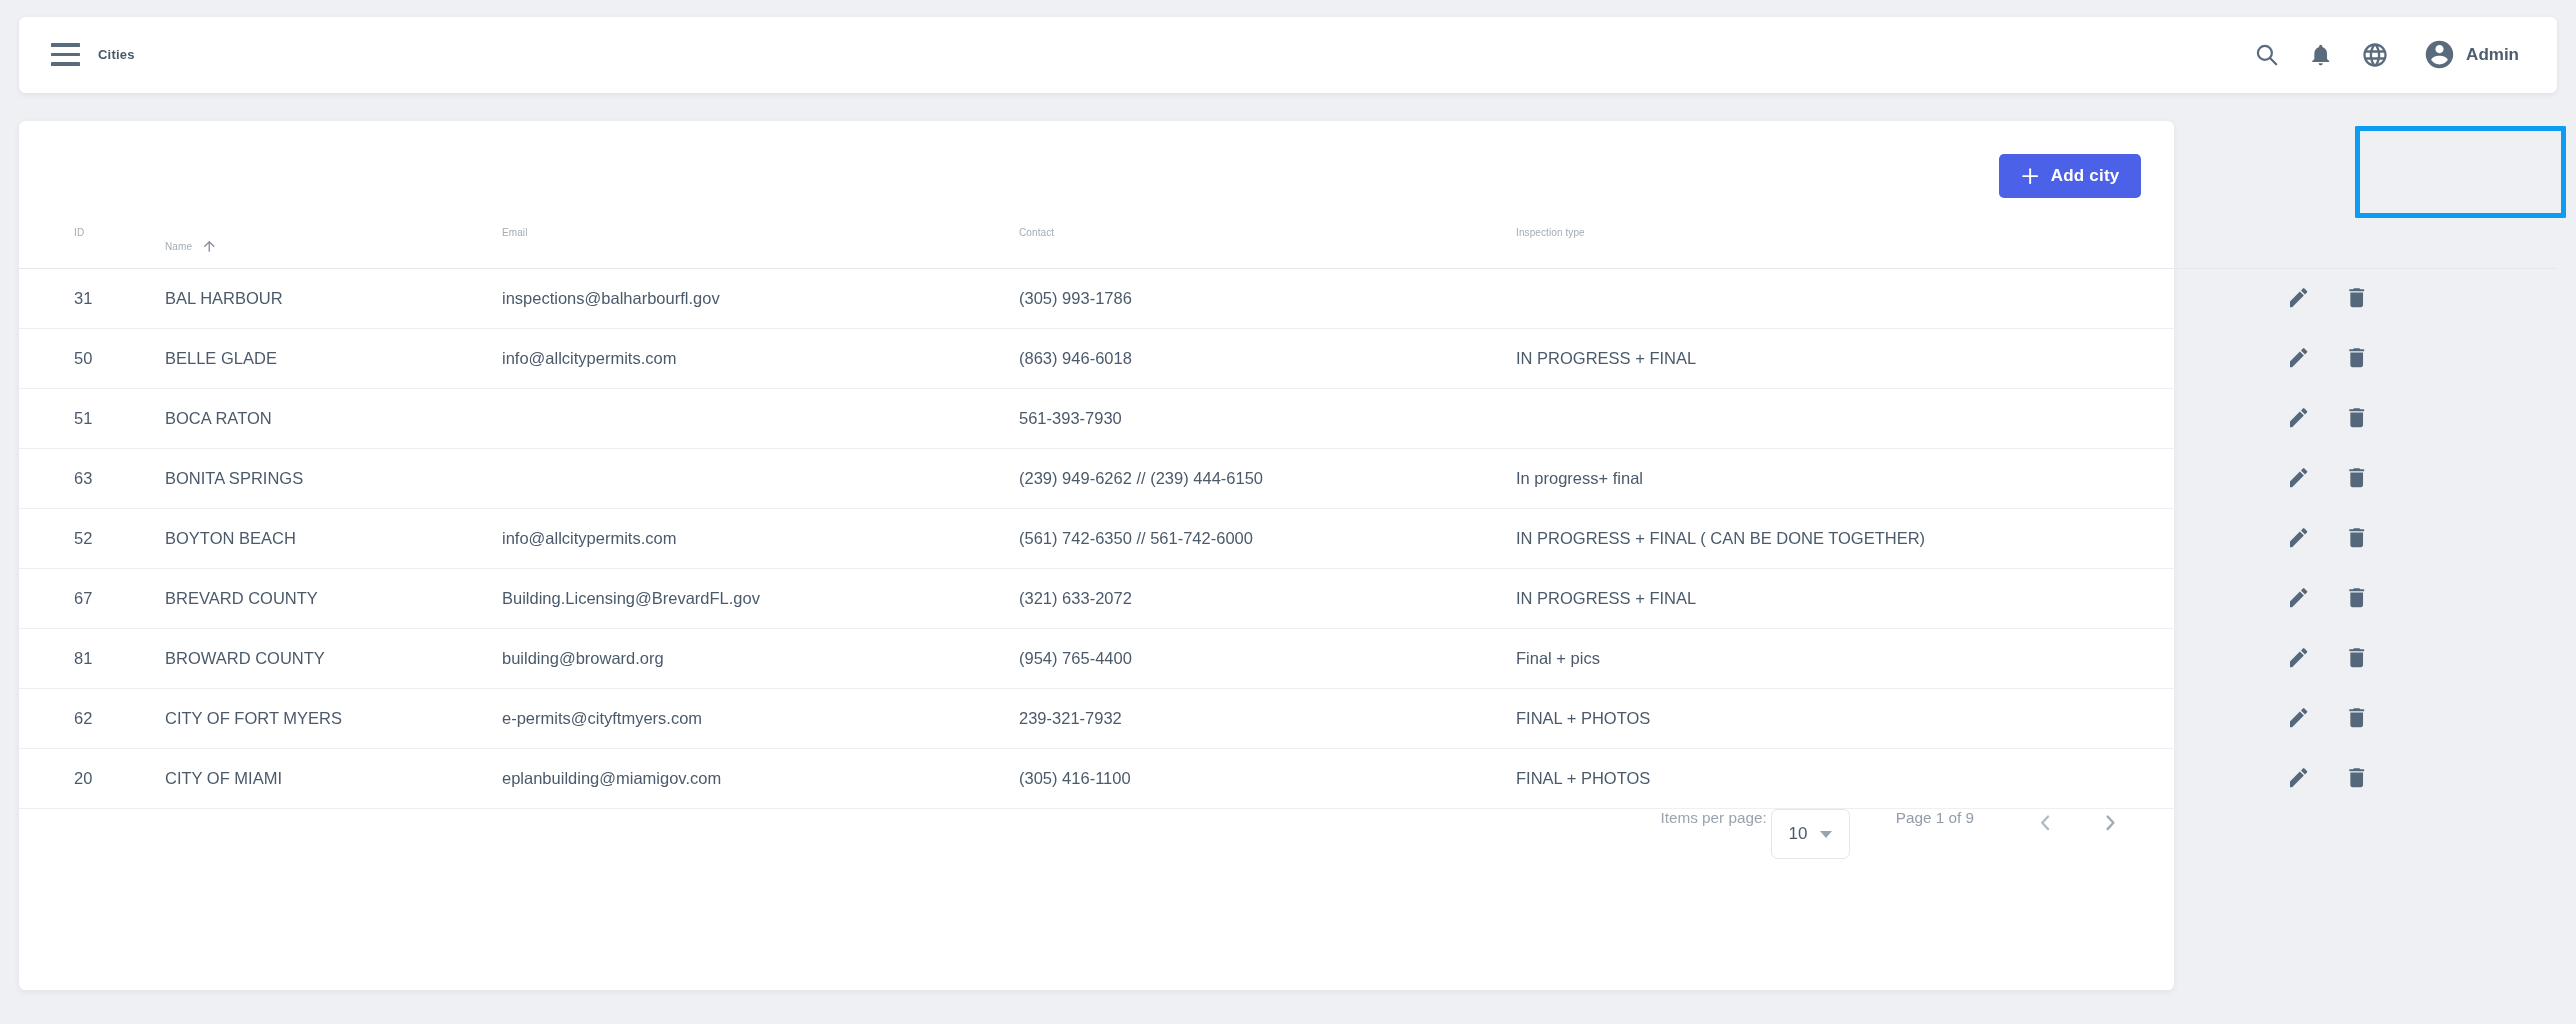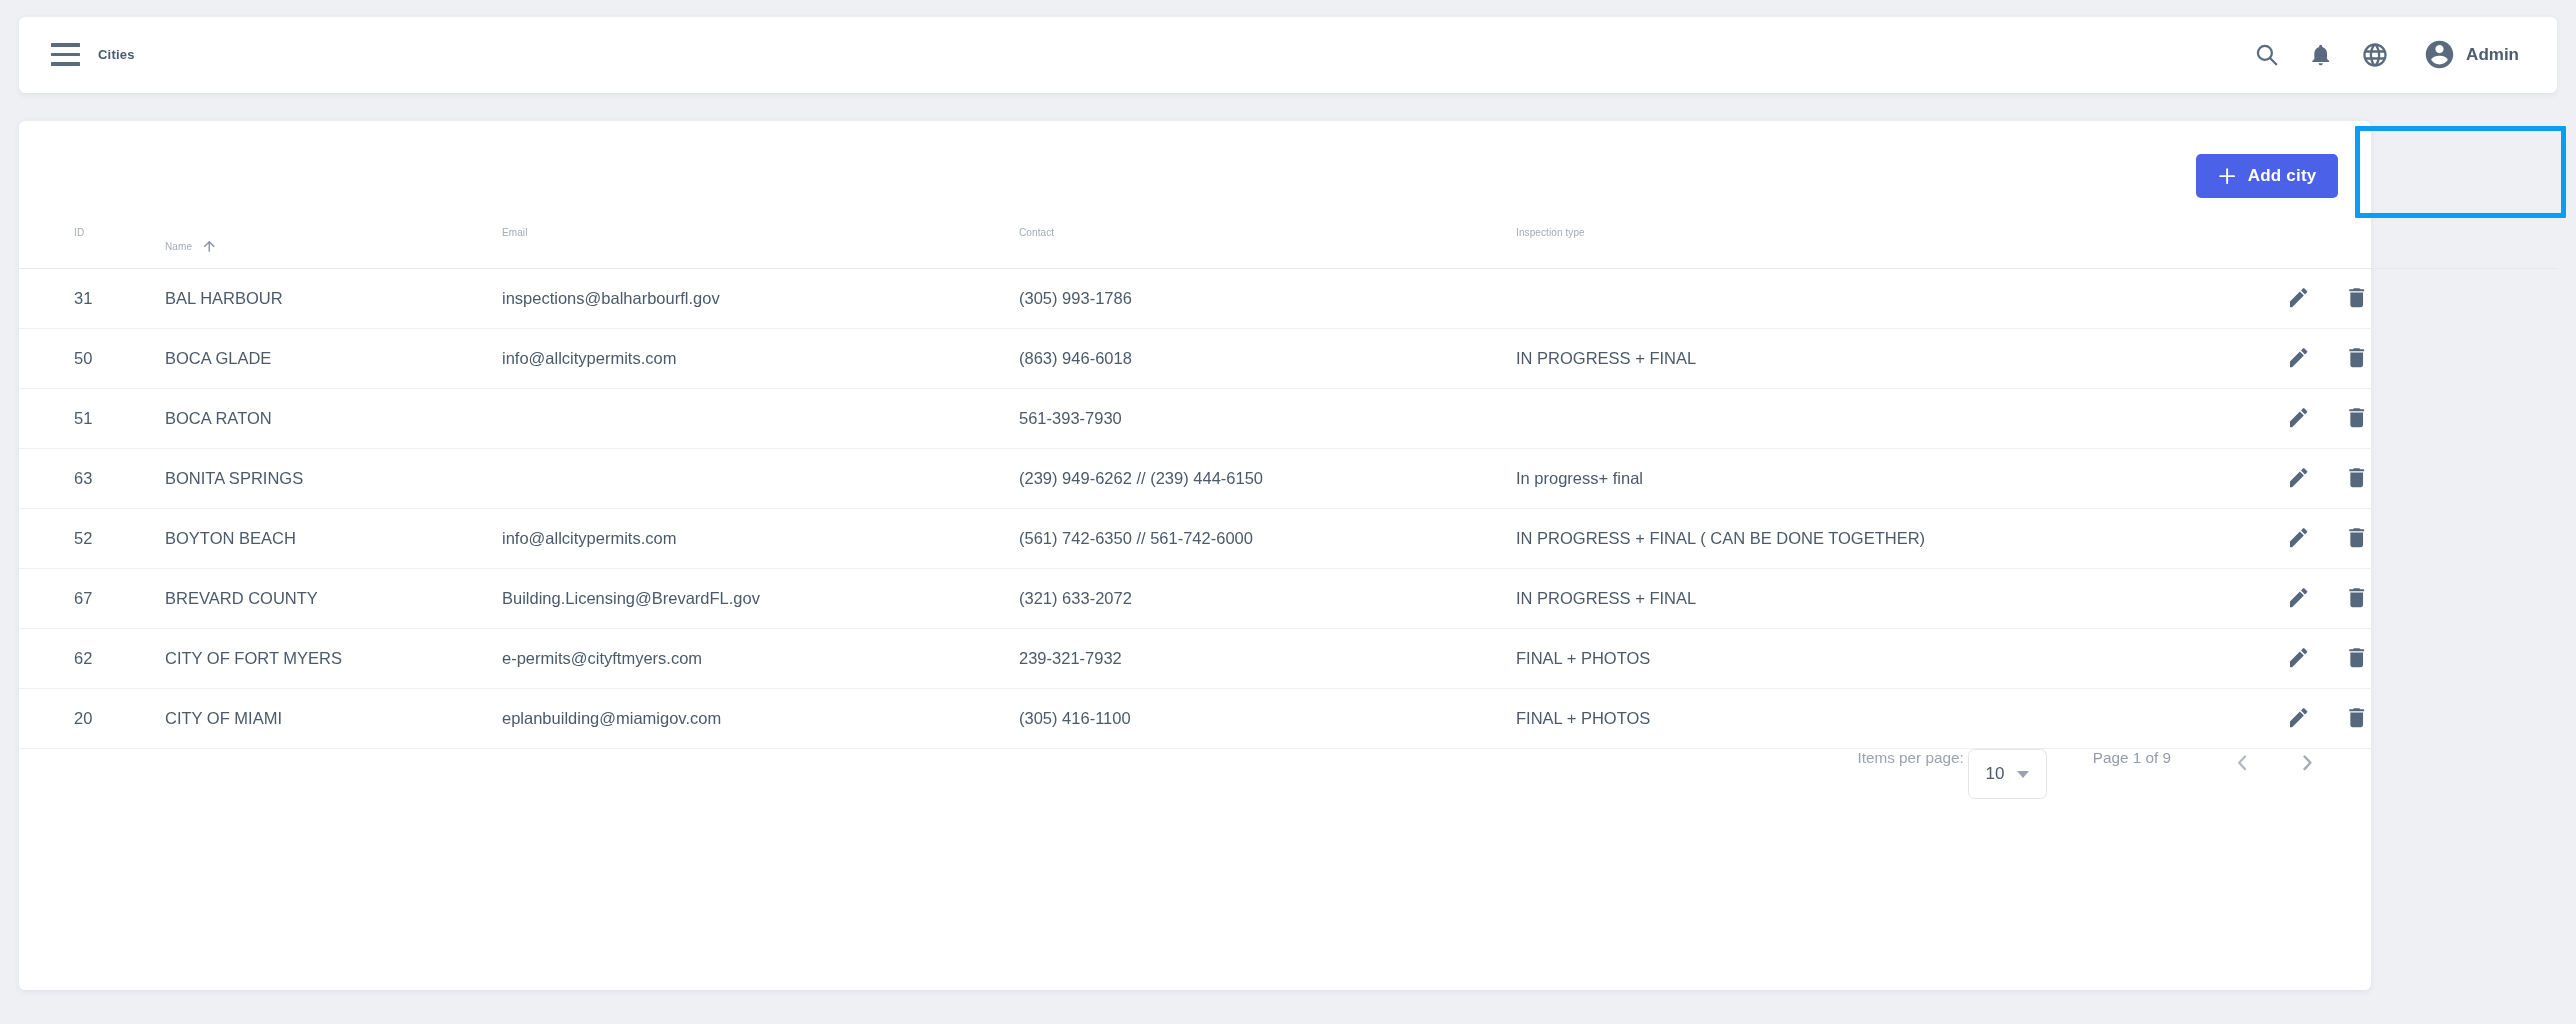--- a/index.html
+++ b/index.html
@@ -23,21 +23,21 @@
   .hamburger { width:29px; display:flex; flex-direction:column; gap:5.7px; cursor:pointer; }
   .hamburger span { display:block; height:3.8px; background:#5b6b7e; border-radius:0.6px; }
   .page-title { font-size:13px; font-weight:700; color:#475a6b; letter-spacing:0.2px; }
   .topbar-right { margin-left:auto; display:flex; align-items:center; }
   .tb-icon { width:29px; height:29px; display:flex; align-items:center; justify-content:center; margin-left:25.4px; cursor:pointer; }
   .user-chip { display:flex; align-items:center; gap:10.2px; margin-left:33px; cursor:pointer; }
   .user-name { font-size:17px; font-weight:700; color:#4d5d6f; }
 
   
   .card {
-    position:absolute; left:19px; top:121px; width:2352px; height:869px;
+    position:absolute; left:19px; top:121px; width:2155px; height:869px;
     background:#ffffff; border-radius:6.4px;
     box-shadow:0 1.9px 6.4px rgba(45,60,80,0.07);
   }
   .add-btn {
     position:absolute; top:33px; right:33px; height:44px;
     background:#4b61e8; color:#ffffff; border:none; border-radius:5.1px;
     font-family:inherit; font-size:17px; font-weight:700; letter-spacing:0.2px;
     display:flex; align-items:center; gap:10.2px; padding:0 21.6px; cursor:pointer;
   }
   .highlight-box {
@@ -183,21 +183,21 @@
           <svg width="25.4" height="25.4" viewBox="0 0 24 24" fill="#55677a">
             <path d="M6 19c0 1.1.9 2 2 2h8c1.1 0 2-.9 2-2V7H6v12zM19 4h-3.5l-1-1h-5l-1 1H5v2h14V4z"></path>
           </svg>
         </span>
       </div>
     </td>
   </tr>
 
   <tr>
     <td>50</td>
-    <td>BOCA GLADE</td>
+    <td>BELLE GLADE</td>
     <td>info@allcitypermits.com</td>
     <td>(863) 946-6018</td>
     <td>IN PROGRESS + FINAL</td>
     <td>
       <div class="actions-cell">
         <span class="row-icon">
           <svg width="25.4" height="25.4" viewBox="0 0 24 24" fill="#55677a">
             <path d="M3 17.25V21h3.75L17.81 9.94l-3.75-3.75L3 17.25zM20.71 7.04a.996.996 0 0 0 0-1.41l-2.34-2.34a.996.996 0 0 0-1.41 0l-1.83 1.83 3.75 3.75 1.83-1.83z"></path>
           </svg>
         </span>
@@ -291,20 +291,41 @@
         </span>
         <span class="row-icon">
           <svg width="25.4" height="25.4" viewBox="0 0 24 24" fill="#55677a">
             <path d="M6 19c0 1.1.9 2 2 2h8c1.1 0 2-.9 2-2V7H6v12zM19 4h-3.5l-1-1h-5l-1 1H5v2h14V4z"></path>
           </svg>
         </span>
       </div>
     </td>
   </tr>
 
+  <tr>
+    <td>81</td>
+    <td>BROWARD COUNTY</td>
+    <td>building@broward.org</td>
+    <td>(954) 765-4400</td>
+    <td>Final + pics</td>
+    <td>
+      <div class="actions-cell">
+        <span class="row-icon">
+          <svg width="25.4" height="25.4" viewBox="0 0 24 24" fill="#55677a">
+            <path d="M3 17.25V21h3.75L17.81 9.94l-3.75-3.75L3 17.25zM20.71 7.04a.996.996 0 0 0 0-1.41l-2.34-2.34a.996.996 0 0 0-1.41 0l-1.83 1.83 3.75 3.75 1.83-1.83z"></path>
+          </svg>
+        </span>
+        <span class="row-icon">
+          <svg width="25.4" height="25.4" viewBox="0 0 24 24" fill="#55677a">
+            <path d="M6 19c0 1.1.9 2 2 2h8c1.1 0 2-.9 2-2V7H6v12zM19 4h-3.5l-1-1h-5l-1 1H5v2h14V4z"></path>
+          </svg>
+        </span>
+      </div>
+    </td>
+  </tr>
 
 
   <tr>
     <td>62</td>
     <td>CITY OF FORT MYERS</td>
     <td>e-permits@cityftmyers.com</td>
     <td>239-321-7932</td>
     <td>FINAL + PHOTOS</td>
     <td>
       <div class="actions-cell">

